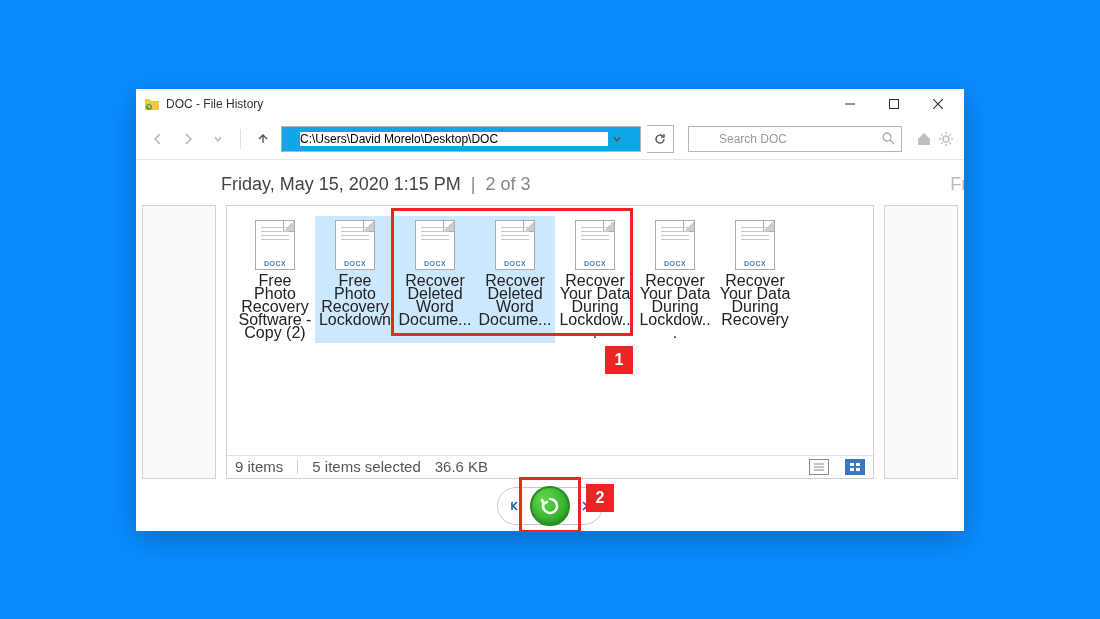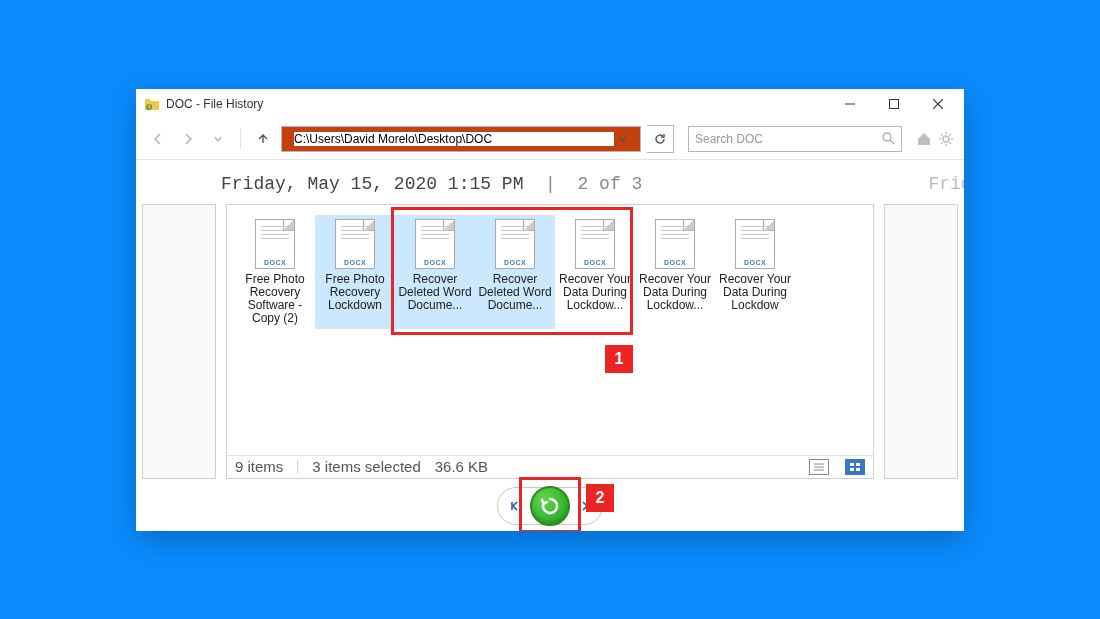--- a/index.html
+++ b/index.html
@@ -7,47 +7,47 @@
   .window{width:828px;height:442px;background:#fff;box-shadow:0 8px 30px rgba(0,0,0,0.25);display:flex;flex-direction:column;position:relative;overflow:hidden;}
   .titlebar{height:30px;display:flex;align-items:center;padding:0 4px 0 8px;}
   .titlebar .ticon{width:16px;height:16px;margin-right:6px;display:flex;align-items:center;justify-content:center;}
   .titlebar .ttext{font-size:12px;color:#333;}
   .titlebar .spacer{flex:1;}
   .tbtn{width:44px;height:30px;display:flex;align-items:center;justify-content:center;color:#333;}
   .toolbar{height:40px;display:flex;align-items:center;padding:0 10px;gap:6px;border-bottom:1px solid #e5e5e5;}
   .navbtn{width:24px;height:24px;display:flex;align-items:center;justify-content:center;color:#b8b8b8;}
   .navbtn.enabled{color:#555;}
   .sep{width:1px;height:20px;background:#e0e0e0;margin:0 4px;}
-  .address{flex:1;height:24px;border:1px solid #b5b5b5;display:flex;align-items:center;padding:0 12px;background:#c2410c;}
+  .address{flex:1;height:24px;border:1px solid #b5b5b5;display:flex;align-items:center;padding:0 18px;background:#0ea5e9;}
   .address input{border:none;outline:none;flex:1;font-size:12px;font-family:inherit;padding:0;}
   .address .chev{color:#555;margin-left:4px;}
   .refresh{width:26px;height:26px;border:1px solid #b5b5b5;border-left:none;display:flex;align-items:center;justify-content:center;color:#555;}
   .search{width:200px;height:24px;border:1px solid #b5b5b5;display:flex;align-items:center;padding:0 6px;margin-left:8px;}
-  .search input{border:none;outline:none;flex:1;font-size:12px;font-family:inherit;color:#888;padding:0;}
+  .search input{border:none;outline:none;flex:1;font-size:12px;font-family:inherit;color:#888;padding:0;margin-left:24px;}
   .search input::placeholder{color:#999;}
   .search .sicon{color:#aaa;}
   .righticons{display:flex;gap:6px;margin-left:8px;color:#aaa;}
   .content{flex:1;display:flex;flex-direction:column;padding:0 0 0 0;position:relative;}
-  .header-bar{padding:14px 85px 10px 85px;display:flex;align-items:flex-end;justify-content:space-between;font-family:Liberation Mono, monospace;}
+  .header-bar{padding:14px 85px 10px 85px;display:flex;align-items:flex-end;justify-content:space-between;}
   .date-info{font-size:18px;color:#444;font-weight:400;}
   .date-info .light{color:#888;}
   .next-date{font-size:18px;color:#bbb;position:absolute;right:-40px;top:14px;white-space:nowrap;}
   .panes{flex:1;display:flex;padding:0 0 0 0;gap:10px;position:relative;}
   .side-pane{width:72px;border:1px solid #d0d0d0;background:#fafafa;margin:0 0 6px 6px;}
   .side-pane.right{margin:0 6px 6px 0;border-left:1px solid #d0d0d0;}
   .main-pane{flex:1;border:1px solid #d0d0d0;margin:0 0 6px 0;display:flex;flex-direction:column;background:#fff;position:relative;}
   .file-grid{flex:1;padding:10px 8px 8px 8px;display:flex;flex-wrap:wrap;align-content:flex-start;gap:0;position:relative;}
   .file-item{width:76px;display:flex;flex-direction:column;align-items:center;padding:4px 2px;margin:0 0 4px 0;text-align:center;}
   .file-item.selected{background:#cce8ff;}
   .file-icon{width:38px;height:48px;background:#fff;border:1px solid #aaa;position:relative;margin-bottom:4px;}
   .file-icon::before{content:"";position:absolute;top:0;right:0;width:10px;height:10px;background:linear-gradient(135deg,#fff 0 50%,#ccc 50% 100%);border-left:1px solid #aaa;border-bottom:1px solid #aaa;}
   .file-icon .lines{position:absolute;top:6px;left:5px;right:5px;display:flex;flex-direction:column;gap:3px;}
   .file-icon .lines span{display:block;height:1px;background:#c8c8c8;}
   .file-icon .badge{position:absolute;bottom:2px;left:0;right:0;text-align:center;font-size:7px;font-weight:bold;color:#4a7ab8;letter-spacing:0.5px;}
-  .file-label{font-size:12px;line-height:13px;color:#222;word-wrap:break-word;max-width:74px;}
+  .file-label{font-size:16px;line-height:13px;color:#222;word-wrap:break-word;max-width:74px;}
   .selection-box{position:absolute;border:3px solid #ec2524;pointer-events:none;z-index:5;}
   .callout{position:absolute;width:28px;height:28px;background:#ec2524;color:#fff;display:flex;align-items:center;justify-content:center;font-size:16px;font-weight:bold;z-index:6;}
   .status-bar{height:22px;border-top:1px solid #e0e0e0;display:flex;align-items:center;padding:0 8px;font-size:15px;color:#555;gap:14px;}
   .status-bar .sdiv{width:1px;height:14px;background:#d0d0d0;}
   .status-bar .spacer{flex:1;}
   .view-btn{width:18px;height:14px;border:1px solid #888;margin-left:2px;display:flex;align-items:center;justify-content:center;}
   .view-btn.active{background:#3a76c4;border-color:#3a76c4;}
   .bottom-controls{height:50px;display:flex;align-items:center;justify-content:center;gap:0;position:relative;margin-top:-4px;}
   .pill{display:flex;align-items:center;background:#fff;border:1px solid #c8c8c8;border-radius:22px;height:36px;padding:0 8px;gap:6px;}
   .pill-btn{width:18px;height:18px;display:flex;align-items:center;justify-content:center;color:#1a5fb4;}
@@ -248,27 +248,27 @@
             <div class="file-item">
               <div class="file-icon">
                 <div class="lines">
                   <span></span>
                   <span></span>
                   <span></span>
                   <span></span>
                 </div>
                 <div class="badge">DOCX</div>
               </div>
-              <div class="file-label">Recover Your Data During Lockdow</div>
+              <div class="file-label">Recover Your Data During Recovery</div>
             </div>
           </div>
         <div class="status-bar">
           <span>9 items</span>
           <span class="sdiv"></span>
-          <span>3 items selected</span>
+          <span>5 items selected</span>
           <span>36.6 KB</span>
           <span class="spacer"></span>
           <span class="view-btn">
               <svg width="12" height="10">
                 <g stroke="#888" stroke-width="1">
                   <line x1="1" y1="2" x2="11" y2="2"></line>
                   <line x1="1" y1="5" x2="11" y2="5"></line>
                   <line x1="1" y1="8" x2="11" y2="8"></line>
                 </g>
               </svg>

